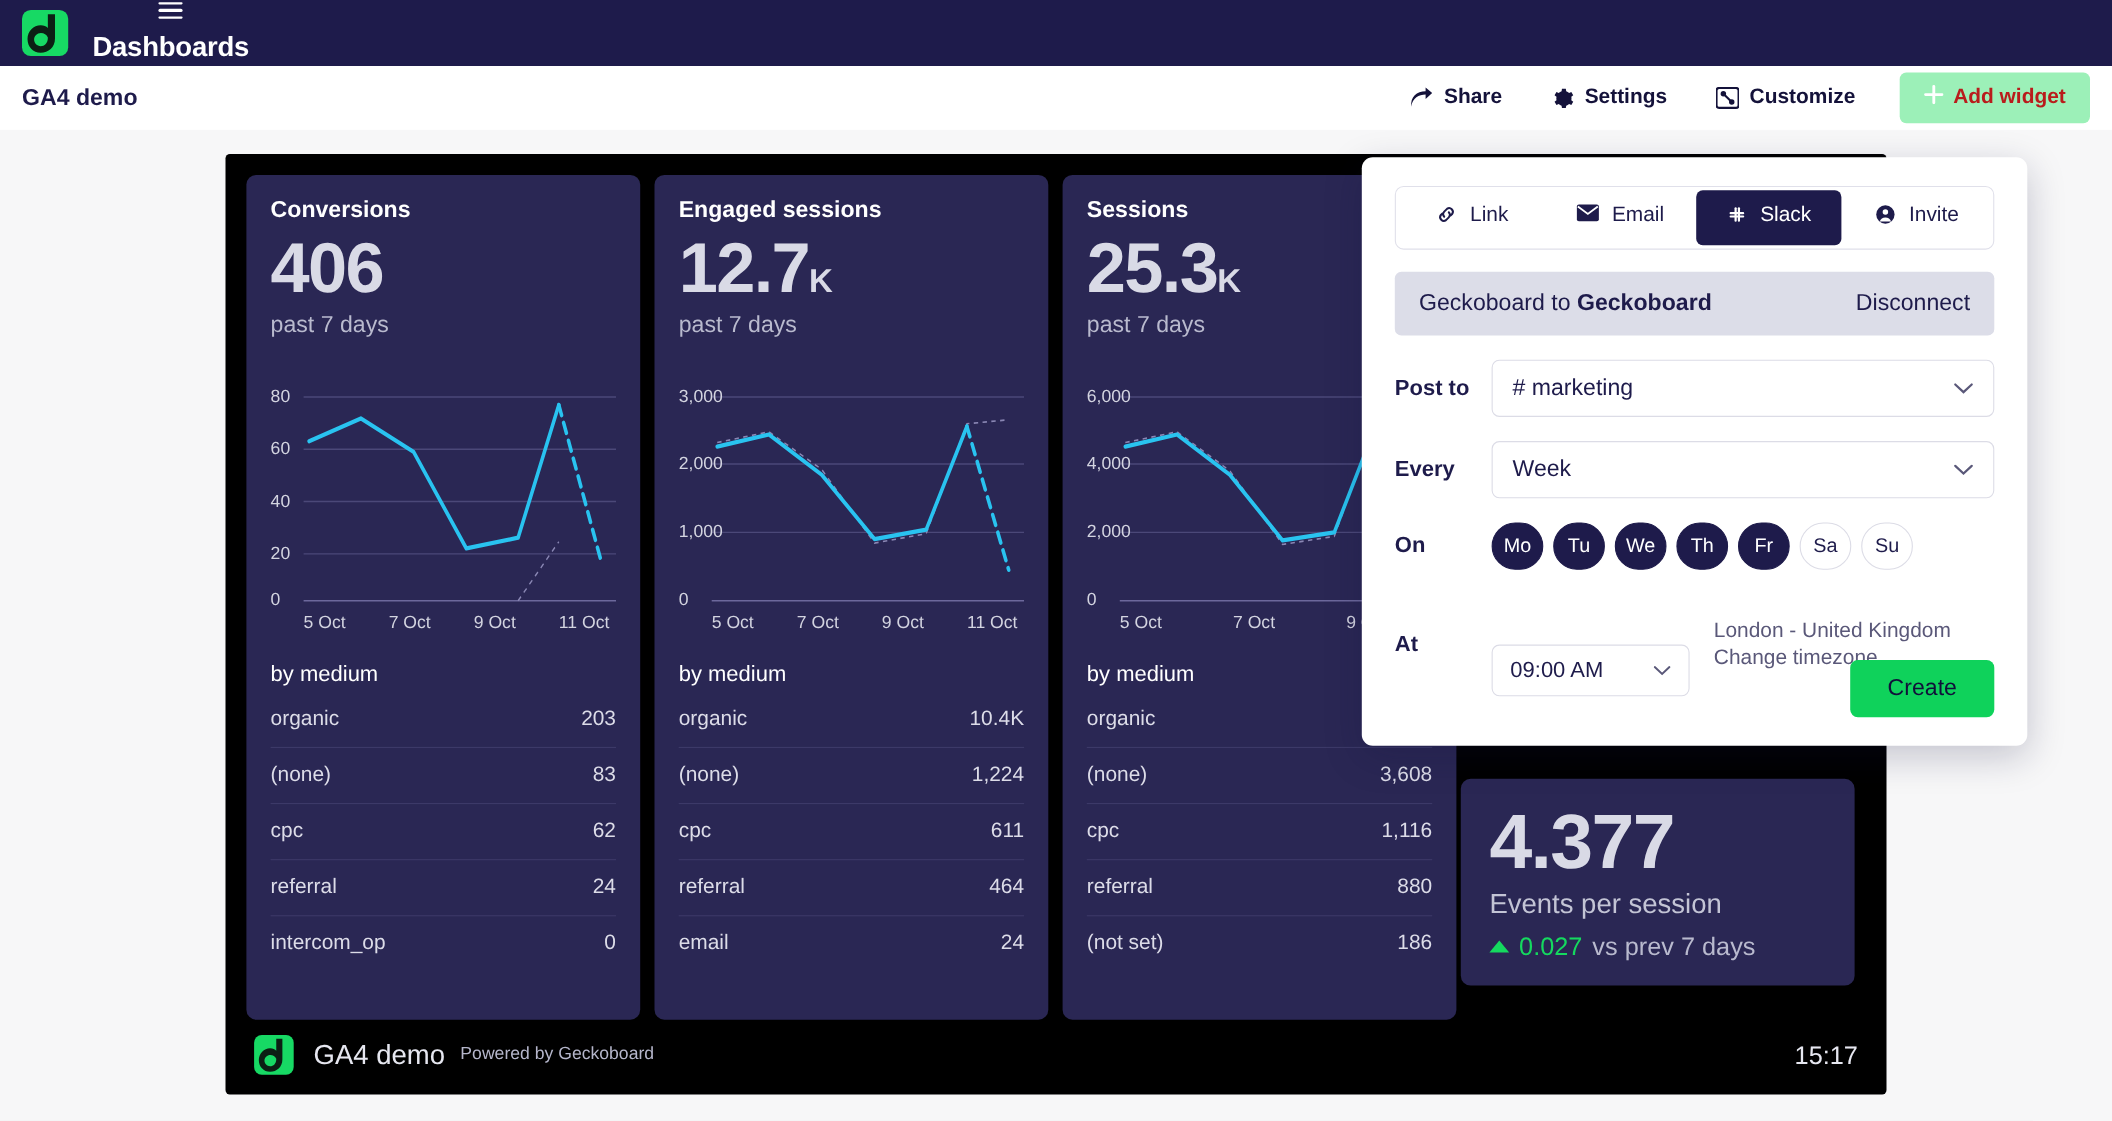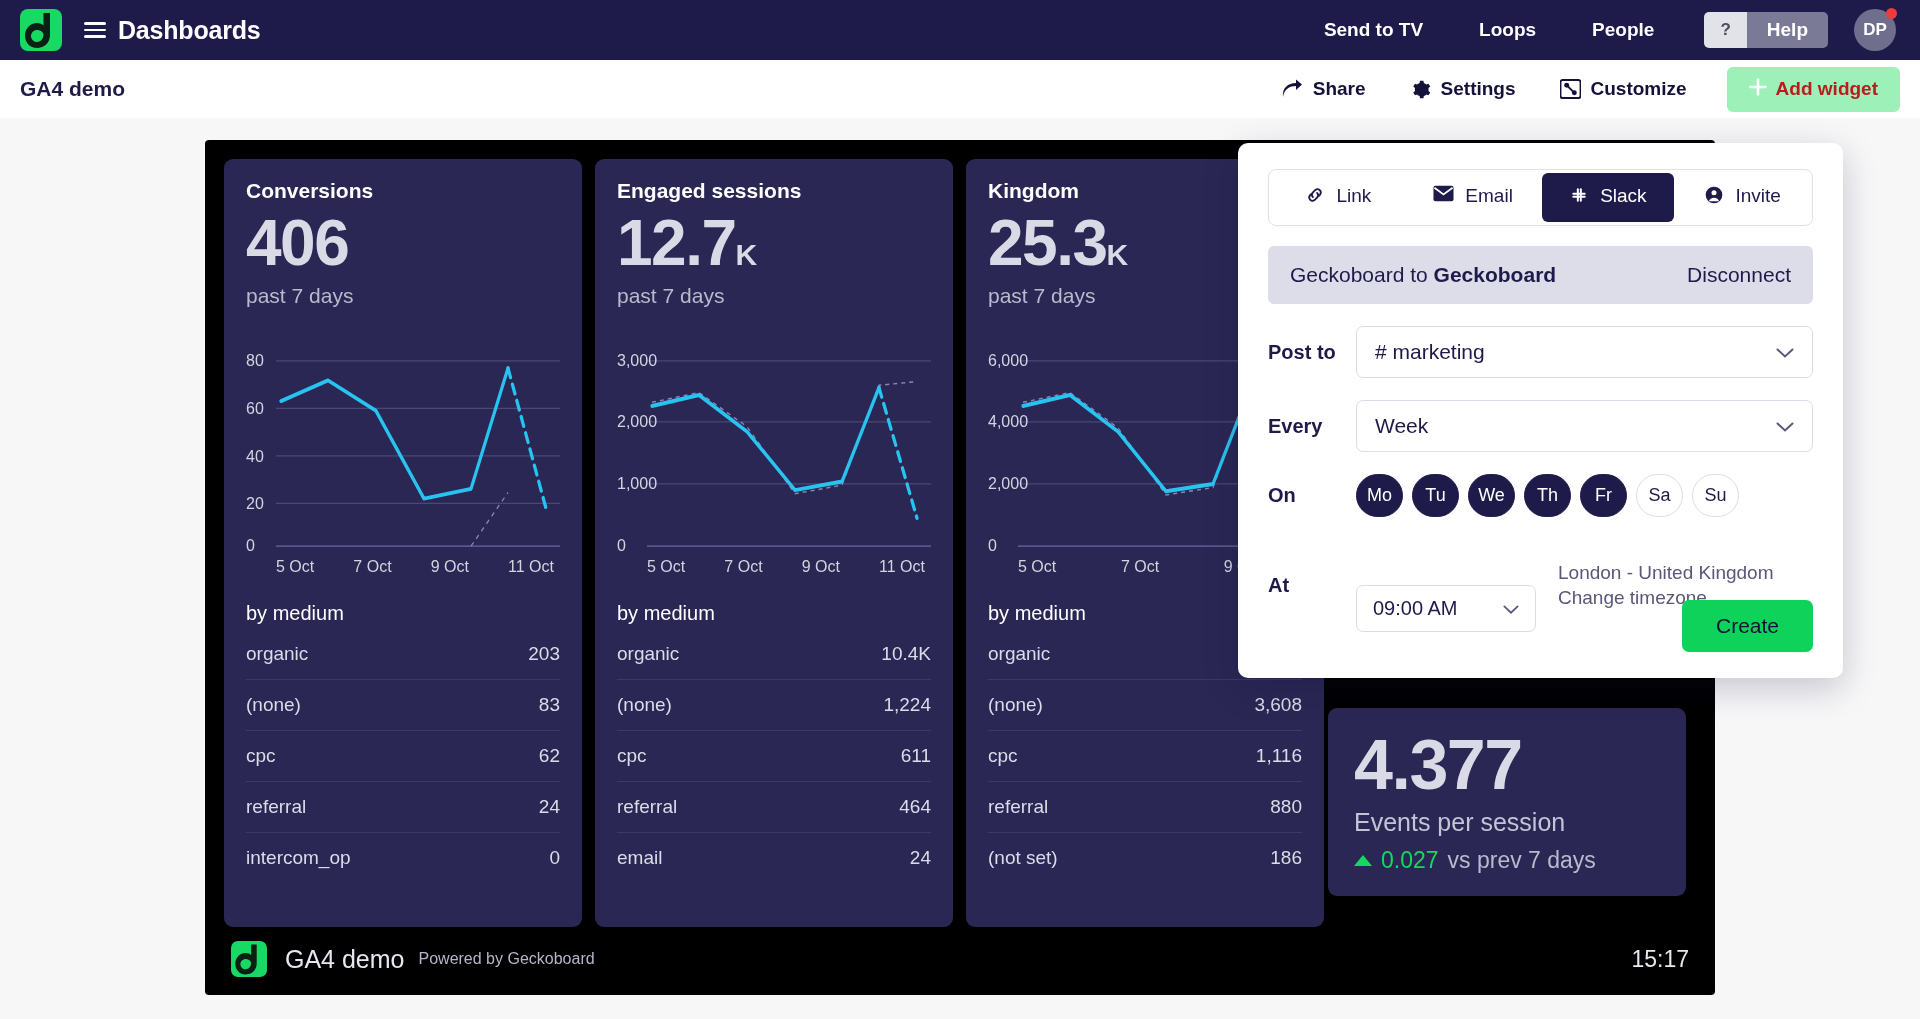--- a/index.html
+++ b/index.html
@@ -15,21 +15,21 @@
     height: 60px; background: #1e1b4b;
     display: flex; align-items: center;
     padding: 0 20px; position: relative; z-index: 5;
   }
   .logo-tile {
     width: 42px; height: 42px; border-radius: 8px;
     background: #17d964; position: relative; flex: none;
     overflow: hidden;
   }
   .logo-tile svg { position: absolute; inset: 0; }
-  .hamburger-group { display: flex; align-items: center; gap: 12px; margin-left: 22px; }
+  .hamburger-group { display: flex; align-items: center; gap: 12px; margin-left: 22px; flex-direction: column; }
   .hamburger { display: flex; flex-direction: column; gap: 4px; width: 22px; }
   .hamburger span { height: 2.6px; background: #fff; border-radius: 2px; display: block; }
   .nav-title { color: #fff; font-size: 25px; font-weight: bold; letter-spacing: -0.2px; }
   .nav-right { margin-left: auto; display: flex; align-items: center; gap: 0; }
   .nav-link {
     color: #fff; font-size: 19px; font-weight: bold;
     padding: 0 28px; cursor: pointer; white-space: nowrap;
   }
   .help-group { display: flex; margin-left: 22px; border-radius: 5px; overflow: hidden; }
   .help-q {
@@ -210,33 +210,20 @@
   </div>
   <div class="hamburger-group">
     <div class="hamburger">
       <span></span>
         <span></span>
         <span></span>
     </div>
     <div class="nav-title">Dashboards</div>
   </div>
 
-  <div class="nav-right">
-    <div class="nav-link">Send to TV</div>
-    <div class="nav-link">Loops</div>
-    <div class="nav-link">People</div>
-    <div class="help-group">
-      <div class="help-q">?</div>
-      <div class="help-btn">Help</div>
-    </div>
-    <div class="avatar-wrap">
-      <div class="avatar">DP</div>
-      <div class="avatar-dot"></div>
-    </div>
-  </div>
 </div>
 
 <div class="subbar">
   <div class="board-title">GA4 demo</div>
   <div class="subbar-right">
     <div class="sub-action">
       <span>
         <svg width="22" height="20" viewBox="0 0 22 20">
             <path d="M2 18 C3 10 9 7 15 7 L15 11 L21 5.5 L15 0.5 L15 4 C7 4 1 9 2 18 Z" fill="#14123a"></path>
           </svg>
@@ -376,21 +363,21 @@
         <span>referral</span>
         <span>464</span>
       </div>
       <div class="list-row">
         <span>email</span>
         <span>24</span>
       </div>
     </div>
 
     <div class="card card-w">
-      <div class="card-title">Kingdom</div>
+      <div class="card-title">Sessions</div>
       <div class="big-number">
         <span>25.3</span><span class="suffix">K</span>
       </div>
       <div class="subtext">past 7 days</div>
 
       <div class="chart-box">
         <svg viewBox="0 0 314 160" preserveAspectRatio="none">
           <line x1="30" y1="4" x2="314" y2="4" stroke="#4b4878" stroke-width="1"></line>
           <line x1="30" y1="54" x2="314" y2="54" stroke="#4b4878" stroke-width="1"></line>
           <line x1="30" y1="105" x2="314" y2="105" stroke="#4b4878" stroke-width="1"></line>

